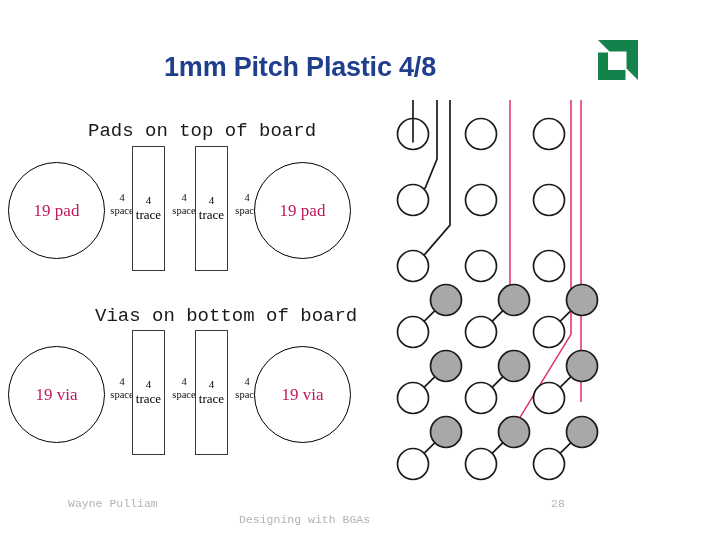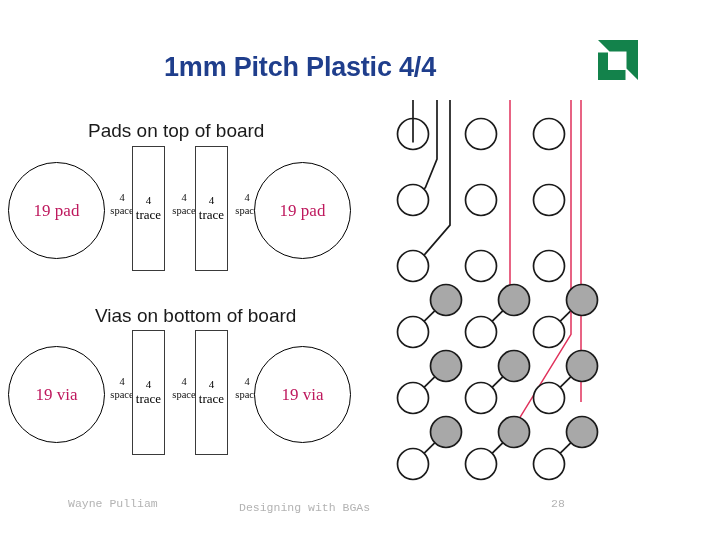--- a/index.html
+++ b/index.html
@@ -46,21 +46,21 @@
     position: absolute;
     left: 596px;
     top: 38px;
     width: 44px;
     height: 44px;
   }
 
   
   .diagram-caption {
     position: absolute;
-    font-family: Liberation Sans, sans-serif;
+    font-family: Liberation Mono, monospace;
     font-size: 19px;
     color: #1a1a1a;
     white-space: nowrap;
   }
   #caption-pads { left: 88px; top: 120px; }
   #caption-vias { left: 75px; top: 305px; margin-left: 20px; }
 
   .stack {
     position: absolute;
     height: 140px;
@@ -134,29 +134,29 @@
     position: absolute;
     left: 0;
     top: 497px;
     width: 705px;
     height: 22px;
     font-family: "Liberation Mono", monospace;
     font-size: 11.5px;
     color: #b3b3b3;
   }
   #footer .f-author { position: absolute; left: 40px; top: 0; margin-left: 28px; }
-  #footer .f-topic  { position: absolute; left: 239px; top: 4px; }
+  #footer .f-topic  { position: absolute; left: 239px; top: 16px; }
   #footer .f-page   { position: absolute; left: 551px; top: 0; }
 </style>
 </head>
 <body>
 
 <div id="slide">
 
-  <div id="slide-title">1mm Pitch Plastic 4/4</div>
+  <div id="slide-title">1mm Pitch Plastic 4/8</div>
 
   <div id="amd-logo">
     <svg width="44" height="44" viewBox="0 0 44 44" aria-hidden="true">
       <path d="M2 2 L42 2 L42 42 L30.5 30.5 L30.5 13.5 L13.5 13.5 Z" fill="#13824B"></path>
       <path d="M2 42 L2 14.5 L12 14.5 L12 32 L29.5 32 L29.5 42 Z" fill="#13824B"></path>
     </svg>
   </div>
 
   <div class="diagram-caption" id="caption-pads">Pads on top of board</div>
 

